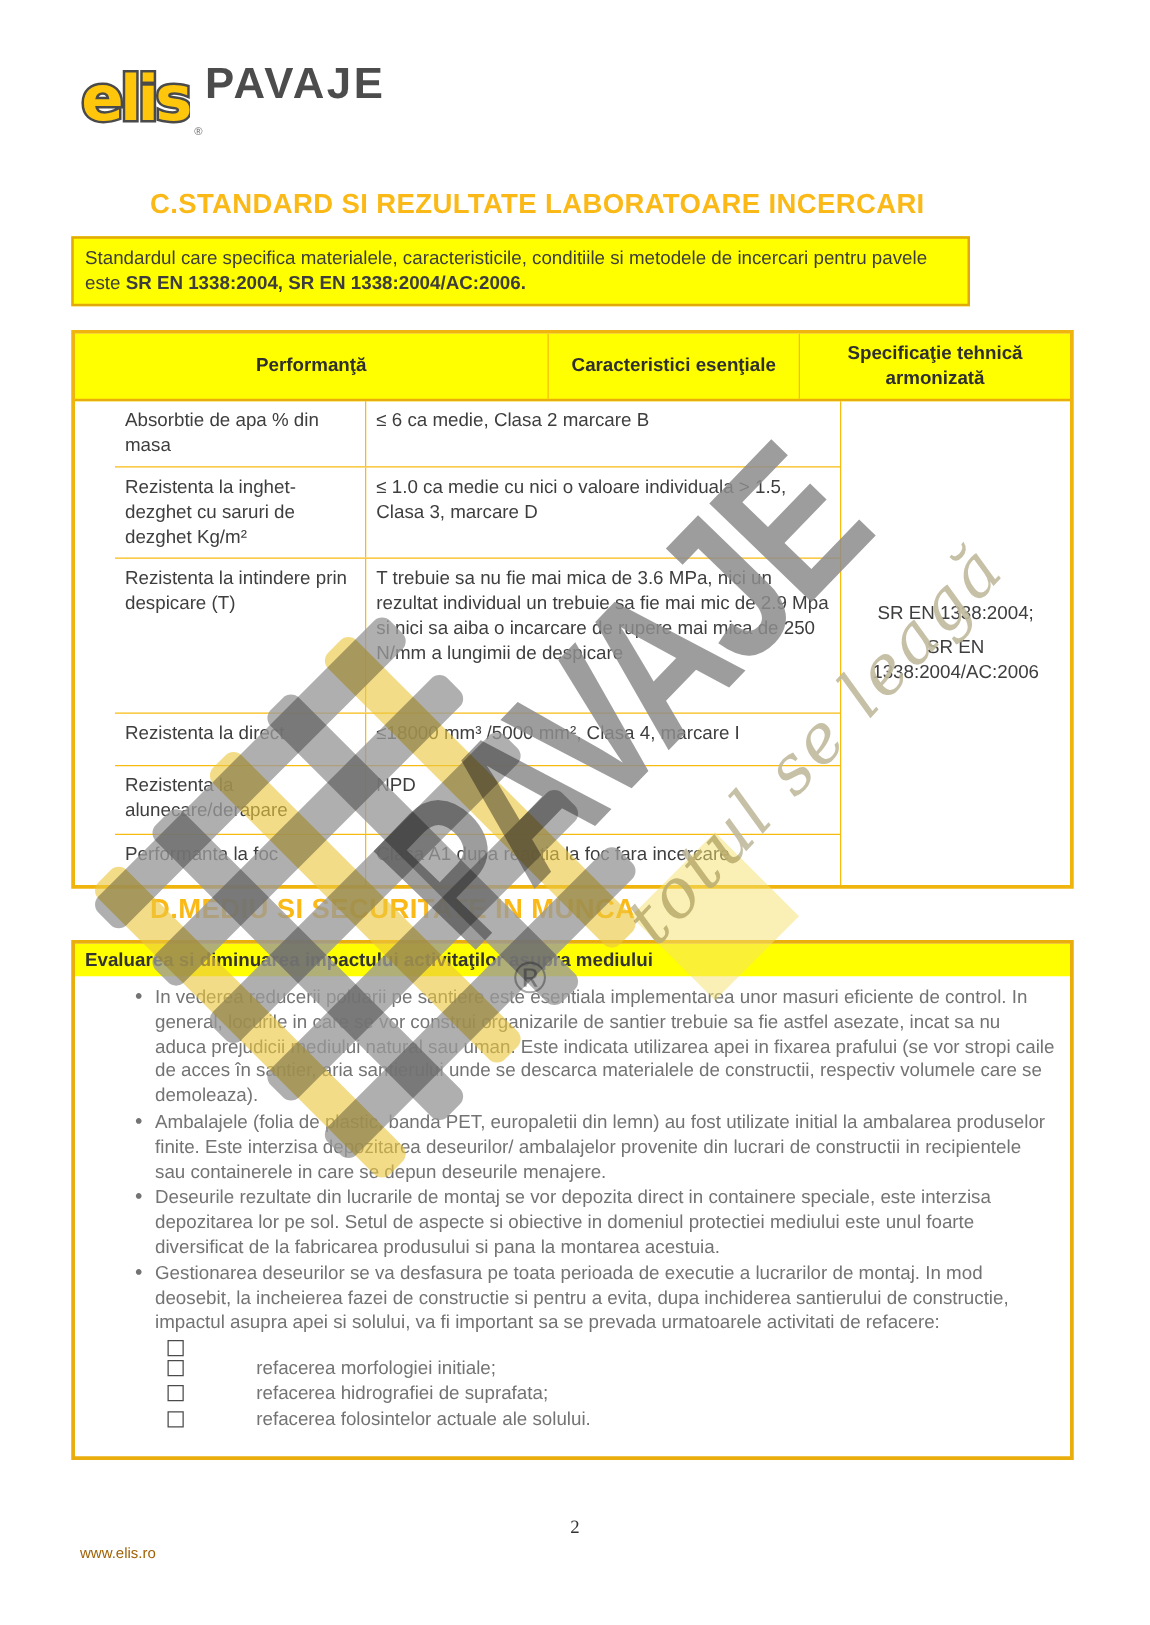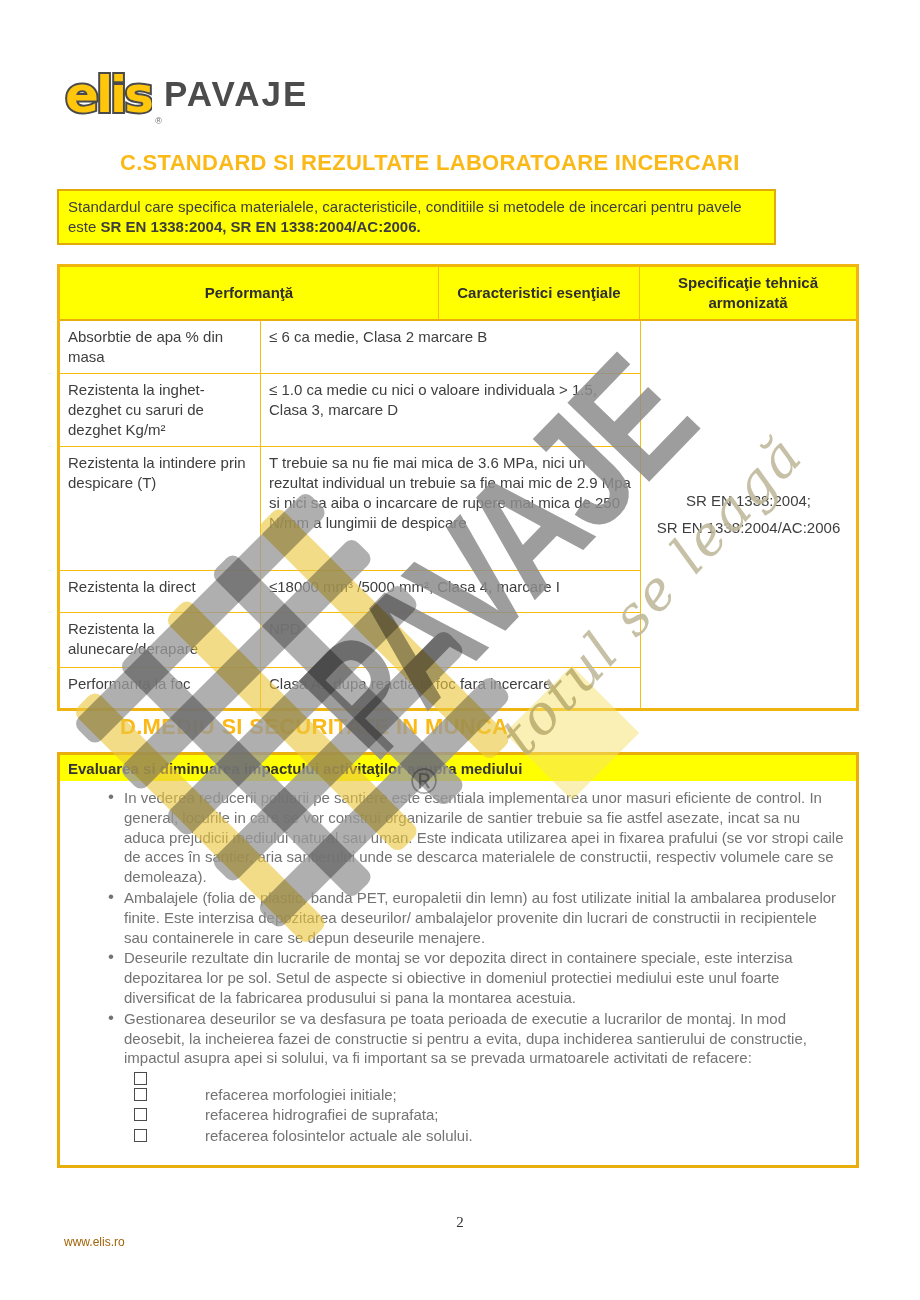--- a/index.html
+++ b/index.html
@@ -5,21 +5,21 @@
   * { box-sizing: border-box; margin: 0; padding: 0; }
   html,body { background:#e8e8e8; }
   .page {
     position: relative; width: 920px; height: 1300px; margin: 0 auto;
     background: #ffffff; overflow: hidden;
     font-family: "Liberation Sans", "DejaVu Sans", sans-serif;
     color: #3e3e3e;
   }
 
   
-  .logo { position:absolute; left:64px; top:50px; display:flex; align-items:center;margin-top:16px; }
+  .logo { position:absolute; left:64px; top:50px; display:flex; align-items:flex-start; }
   .logo-mark { position:relative; width:88px; height:56px; }
   .logo-reg { position:absolute; right:-10px; bottom:-4px; font-size:9px; color:#6a6a6a; }
   .logo-word { font-size:35px; font-weight:bold; color:#4c4c4c; letter-spacing:2px; margin-left:12px; line-height:0.95; }
 
   
   .h-gold { position:absolute; left:120px; font-size:22px; font-weight:bold; color:#FBB918; letter-spacing:0.3px; }
   .h-c { top:150px; }
   .h-d { top:714px;text-align:right; }
 
   
@@ -31,21 +31,21 @@
   .note b { font-weight:bold; }
 
   
   .dtable { position:absolute; left:57px; top:264px; width:802px; border:3px solid #EFB50E; background:transparent; font-size:15px; line-height:20px; }
   .thead { display:flex; background:#FFFF00; border-bottom:2px solid #E9AE0B; }
   .th { min-height:52px; padding:6px 6px; font-weight:bold; color:#2f2f2f;
         display:flex; align-items:center; justify-content:center; text-align:center; }
   .th1 { width:201px; border-right:1px solid #F7BC10; }
   .th2 { width:379px; border-right:1px solid #F7BC10; }
   .th3 { flex:1; }
-  .tbody { display:flex; }
+  .tbody { display:flex;margin-left:32px; }
   .rows { width:581px; border-right:1px solid #F7BC10; }
   .trow { display:flex; border-bottom:1px solid #F7BC10; }
   .trow:last-child { border-bottom:none; }
   .td-c { width:201px; border-right:1px solid #F7BC10; padding:6px 8px; }
   .td-p { flex:1; padding:6px 8px; }
   .r1 { min-height:50px; } .r2 { min-height:70px; } .r3 { min-height:124px; }
   .r4 { min-height:42px; } .r5 { min-height:55px; } .r6 { min-height:40px; }
   .spec { flex:1; display:flex; flex-direction:column; justify-content:center; align-items:center; text-align:center; gap:7px; padding:4px; }
 
   

